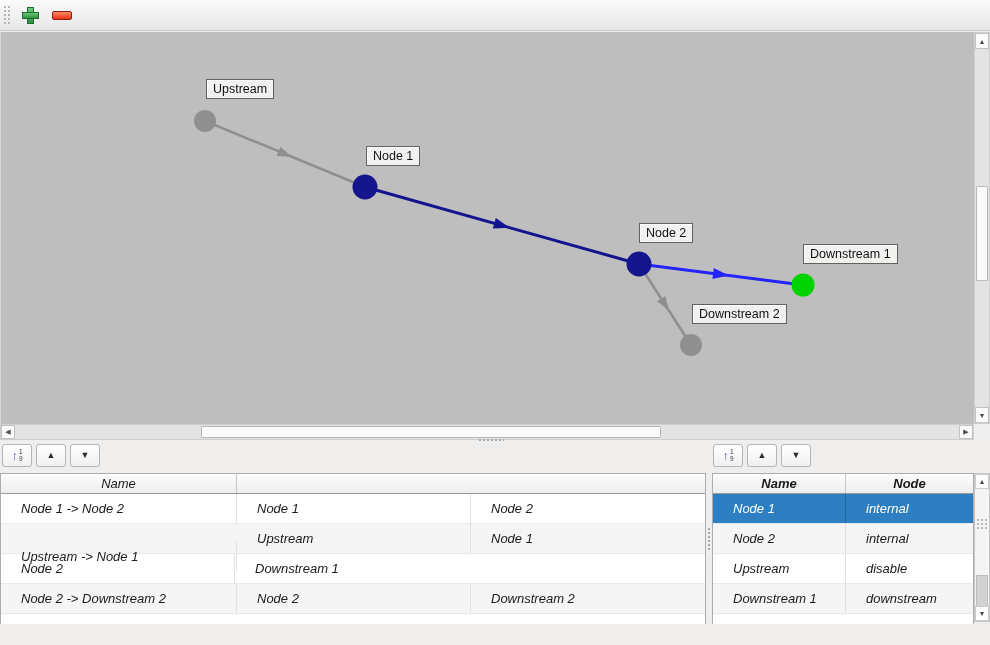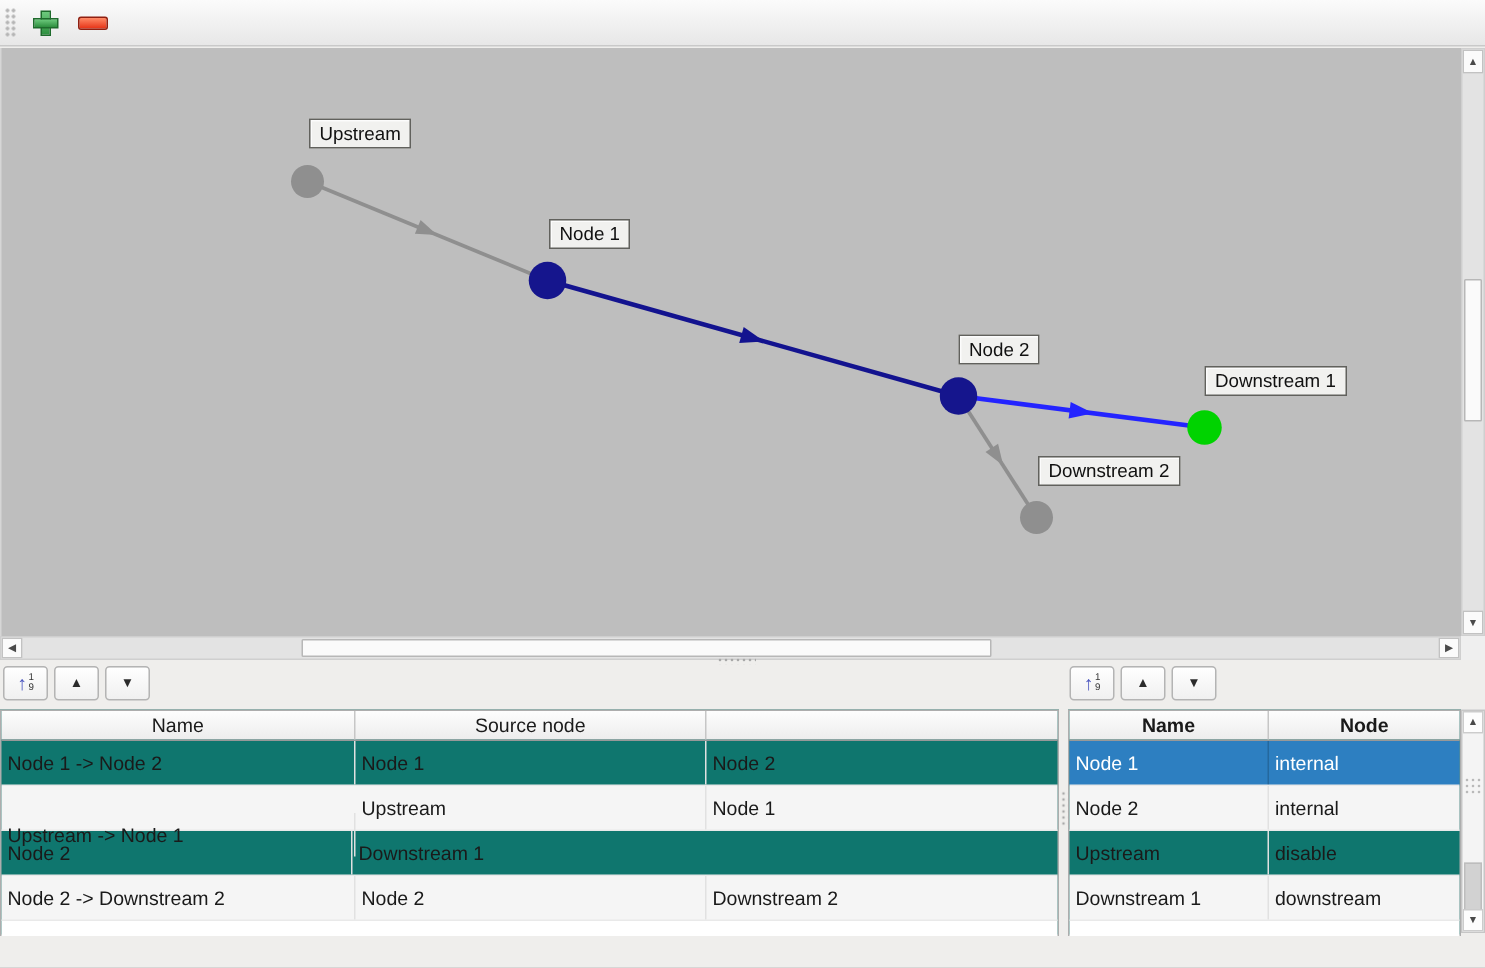--- a/index.html
+++ b/index.html
@@ -56,27 +56,27 @@
   
   .mini-btn{position:absolute;top:444px;width:30px;height:23px;border:1px solid #b4b4b4;
             border-radius:3px;background:linear-gradient(#ffffff,#f0f0f0);
             display:flex;align-items:center;justify-content:center;box-sizing:border-box;}
   .tri{font-size:9px;color:#2b2b2b;line-height:1;}
   .sort-ic{display:flex;align-items:center;line-height:1;}
   .sort-arrow{color:#4d58c0;font-size:13px;font-weight:bold;}
   .sort-digits{display:flex;flex-direction:column;font-size:6.5px;color:#333;margin-left:1px;}
 
   
-  .grid{position:absolute;top:473px;background:#0f766e;border:1px solid #adadad;box-sizing:border-box;}
+  .grid{position:absolute;top:473px;background:#ffffff;border:1px solid #adadad;box-sizing:border-box;font-style:italic;}
   .g-head{display:flex;height:20px;background:linear-gradient(#fdfdfd,#ededed);
           border-bottom:1px solid #989898;box-sizing:border-box;}
   .g-hcell{display:flex;align-items:center;justify-content:center;height:100%;
            border-right:1px solid #c6c6c6;box-sizing:border-box;font-size:13px;}
   .g-row{display:flex;height:30px;border-bottom:1px solid #e9e9e9;box-sizing:border-box;}
-  .g-cell{display:flex;align-items:center;padding-left:4px;height:100%;
+  .g-cell{display:flex;align-items:center;padding-left:20px;height:100%;
           border-right:1px solid #e1e1e1;box-sizing:border-box;white-space:nowrap;overflow:hidden;}
   .g-row.alt{background:#f5f5f5;}
   .g-row.sel{background:#2d7fc1;color:#fff;}
   .g-row.sel .g-cell{border-right:1px solid rgba(0,0,0,0.18);}
   .g-empty{height:10px;background:#fff;}
   .bold{font-weight:bold;}
 
   
   .tv-sb{position:absolute;left:974px;top:473px;width:16px;height:149px;background:#f4f4f4;
          border:1px solid #c6c6c6;box-sizing:border-box;}
@@ -182,21 +182,20 @@
   <div class="mini-btn" style="left:747px;">
     <span class="tri">▲</span>
   </div>
   <div class="mini-btn" style="left:781px;">
     <span class="tri">▼</span>
   </div>
 
   <div class="grid" style="left:0;width:706px;height:151px;">
     <div class="g-head">
       <div class="g-hcell" style="width:236px;">Name</div>
-      <div class="g-hcell" style="width:234px;">Source node</div>
     </div>
     <div class="g-row">
       <div class="g-cell" style="width:236px;">Node 1 -&gt; Node 2</div>
       <div class="g-cell" style="width:234px;">Node 1</div>
       <div class="g-cell" style="width:234px;border-right:none;">Node 2</div>
     </div>
     <div class="g-row alt">
       <div class="g-cell" style="width:236px;margin-top:18px;">Upstream -&gt; Node 1</div>
       <div class="g-cell" style="width:234px;">Upstream</div>
       <div class="g-cell" style="width:234px;border-right:none;">Node 1</div>

